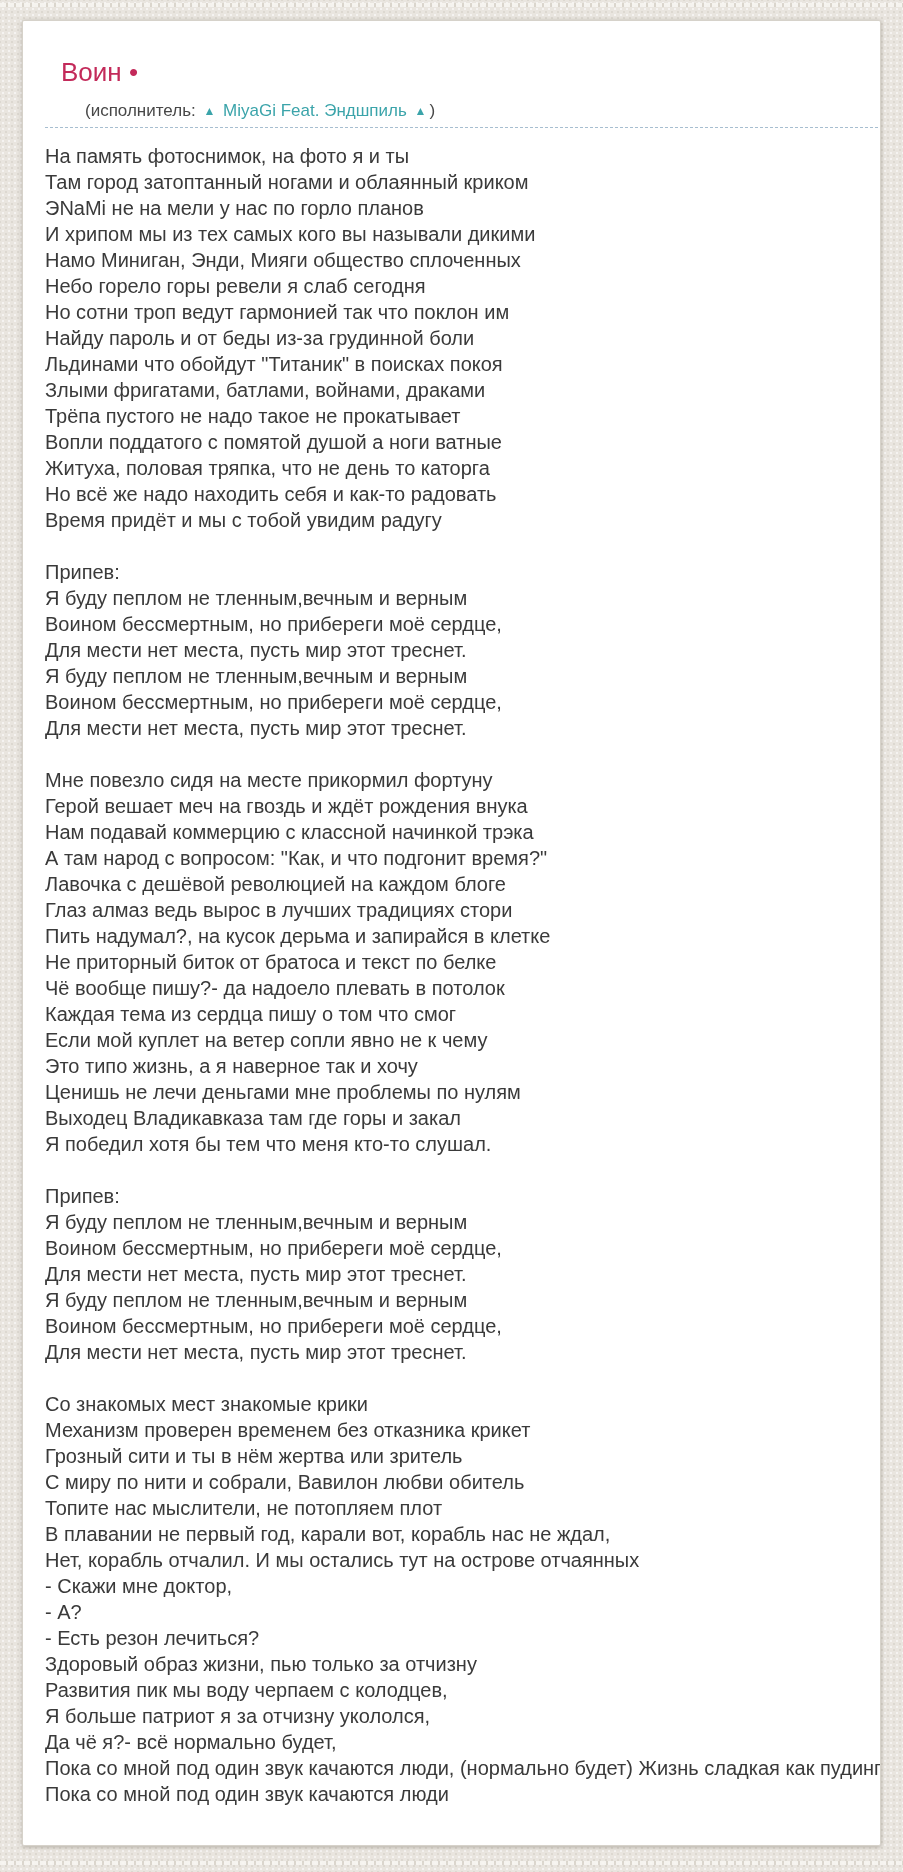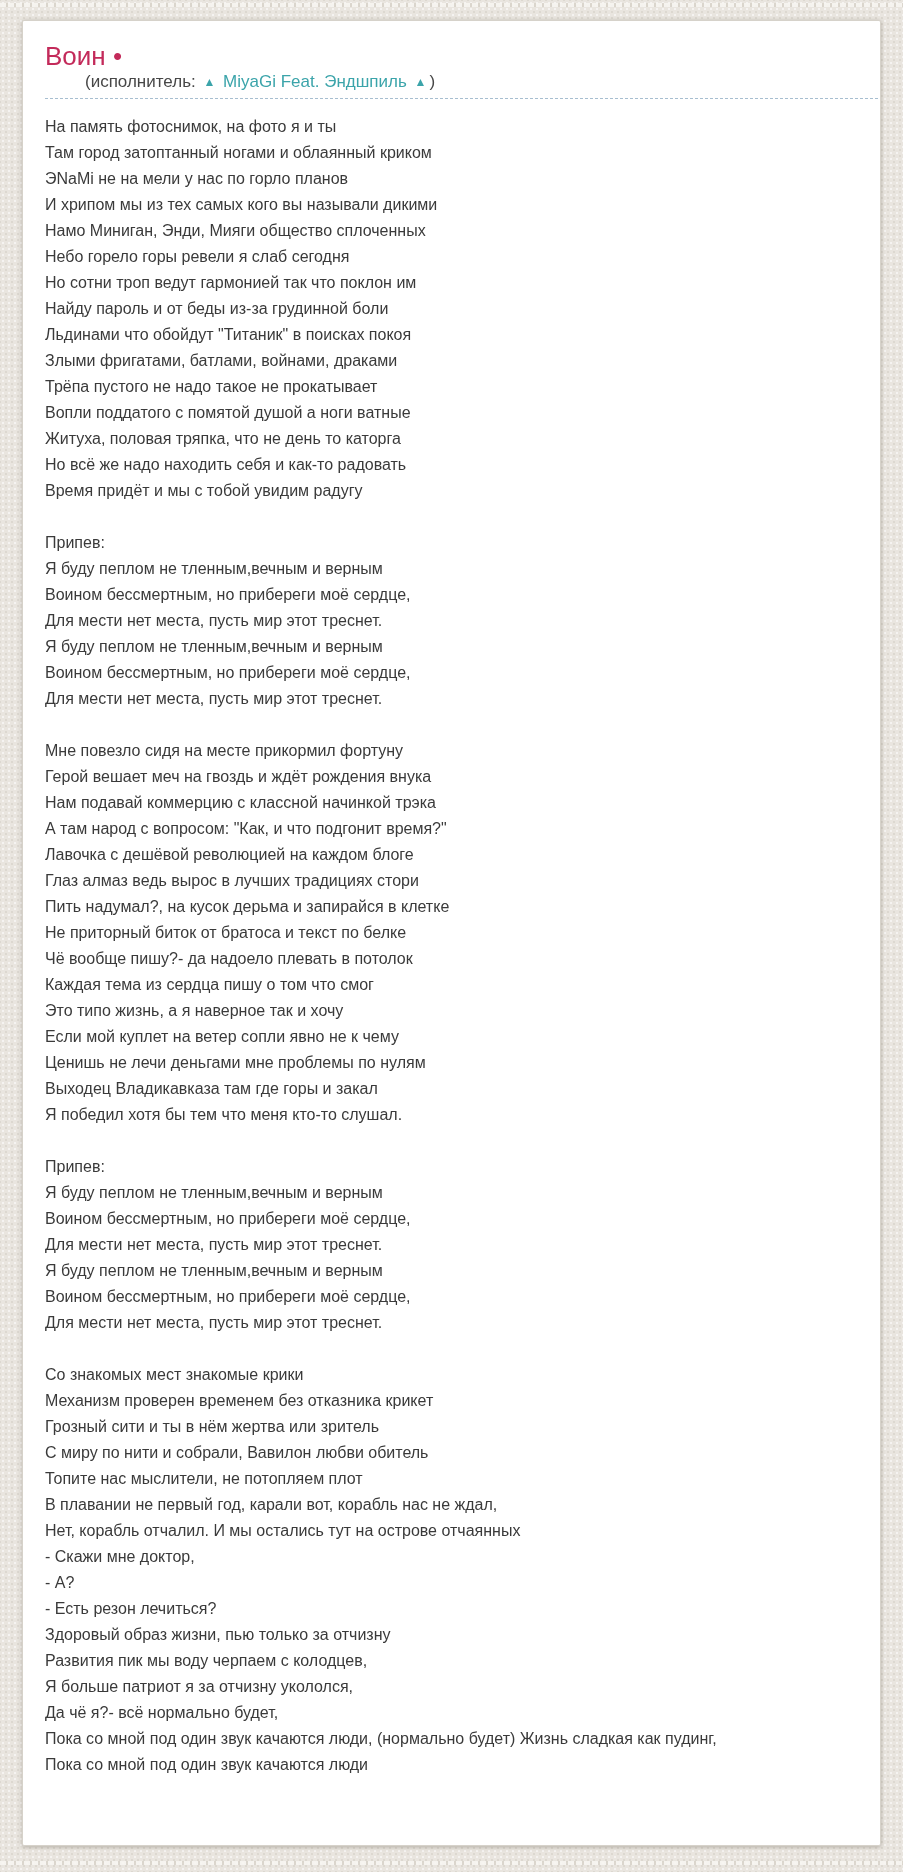--- a/index.html
+++ b/index.html
@@ -21,32 +21,32 @@
   .edge-strip.top{top:3px;}
   .edge-strip.bottom{top:1861px;}
   .card{
     position:absolute;left:22px;top:20px;width:859px;height:1826px;
     background:#ffffff;border:1px solid #d6d2ca;border-radius:2px;
     box-shadow:0 1px 4px rgba(110,104,92,.45);
     overflow:hidden;box-sizing:border-box;
   }
   .card-inner{padding:22px 0 0 22px;}
   .song-title{
-    margin:0;font-size:26px;line-height:26px;font-weight:400;
+    margin:16px;font-size:26px;line-height:26px;font-weight:400;
     color:#c32a5a;
   }
   .header{border-bottom:1px dashed #a7bed0;padding-bottom:6px;margin-right:2px;}
   .artist-row{
     margin-top:3px;font-size:17px;line-height:20px;color:#474747;margin-left:40px;
   }
   .tri{color:#3ba4aa;font-size:12px;margin:0 3px;vertical-align:1px;}
   .artist-link{color:#3ba4aa;text-decoration:none;cursor:pointer;}
   .lyrics{
     margin-top:15px;
-    font-size:16px;line-height:26px;color:#3a3a3a;
+    font-size:20px;line-height:26px;color:#3a3a3a;
   }
   .lyric-line{white-space:nowrap;height:26px;}
 </style>
 </head>
 <body>
 
 <div class="edge-strip top"></div>
 <div class="edge-strip bottom"></div>
 
 <div class="card">
@@ -90,22 +90,22 @@
         <div class="lyric-line">Мне повезло сидя на месте прикормил фортуну</div>
         <div class="lyric-line">Герой вешает меч на гвоздь и ждёт рождения внука</div>
         <div class="lyric-line">Нам подавай коммерцию с классной начинкой трэка</div>
         <div class="lyric-line">А там народ с вопросом: "Как, и что подгонит время?"</div>
         <div class="lyric-line">Лавочка с дешёвой революцией на каждом блоге</div>
         <div class="lyric-line">Глаз алмаз ведь вырос в лучших традициях стори</div>
         <div class="lyric-line">Пить надумал?, на кусок дерьма и запирайся в клетке</div>
         <div class="lyric-line">Не приторный биток от братоса и текст по белке</div>
         <div class="lyric-line">Чё вообще пишу?- да надоело плевать в потолок</div>
         <div class="lyric-line">Каждая тема из сердца пишу о том что смог</div>
+        <div class="lyric-line">Если мой куплет на ветер сопли явно не к чему</div>
         <div class="lyric-line">Это типо жизнь, а я наверное так и хочу</div>
-        <div class="lyric-line">Если мой куплет на ветер сопли явно не к чему</div>
         <div class="lyric-line">Ценишь не лечи деньгами мне проблемы по нулям</div>
         <div class="lyric-line">Выходец Владикавказа там где горы и закал</div>
         <div class="lyric-line">Я победил хотя бы тем что меня кто-то слушал.</div>
         <div class="lyric-line">&nbsp;</div>
         <div class="lyric-line">Припев:</div>
         <div class="lyric-line">Я буду пеплом не тленным,вечным и верным</div>
         <div class="lyric-line">Воином бессмертным, но прибереги моё сердце,</div>
         <div class="lyric-line">Для мести нет места, пусть мир этот треснет.</div>
         <div class="lyric-line">Я буду пеплом не тленным,вечным и верным</div>
         <div class="lyric-line">Воином бессмертным, но прибереги моё сердце,</div>

